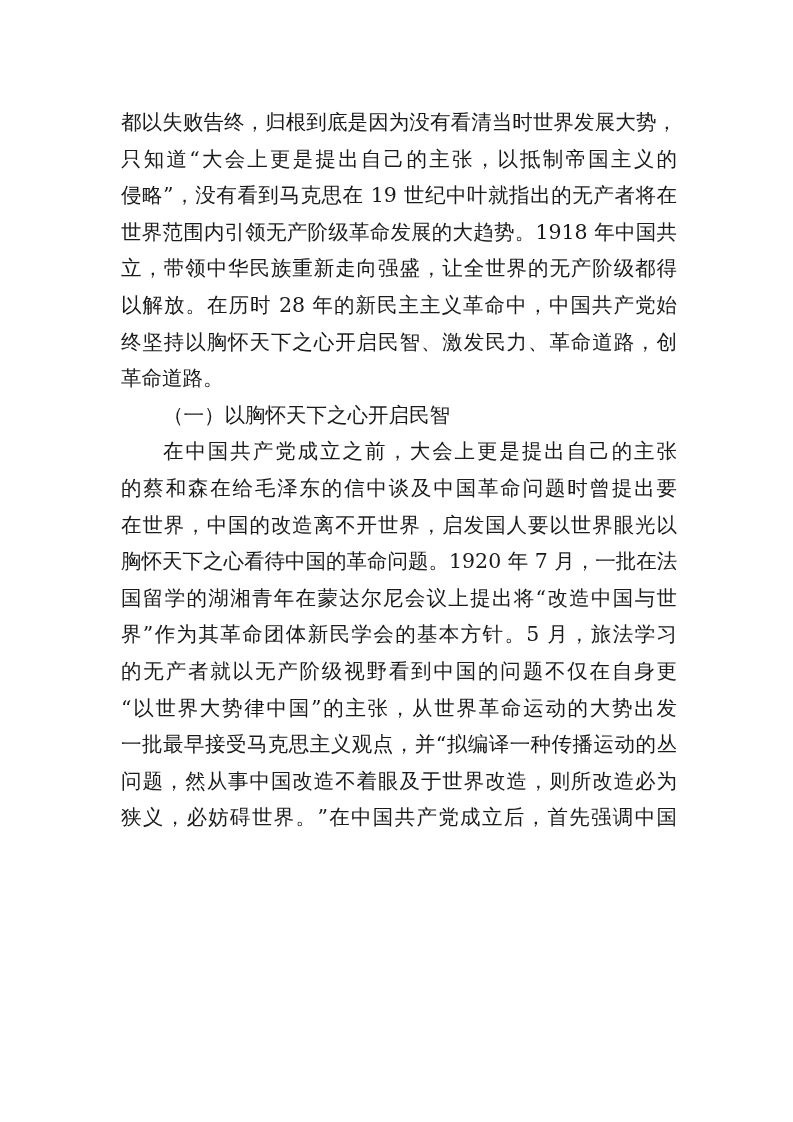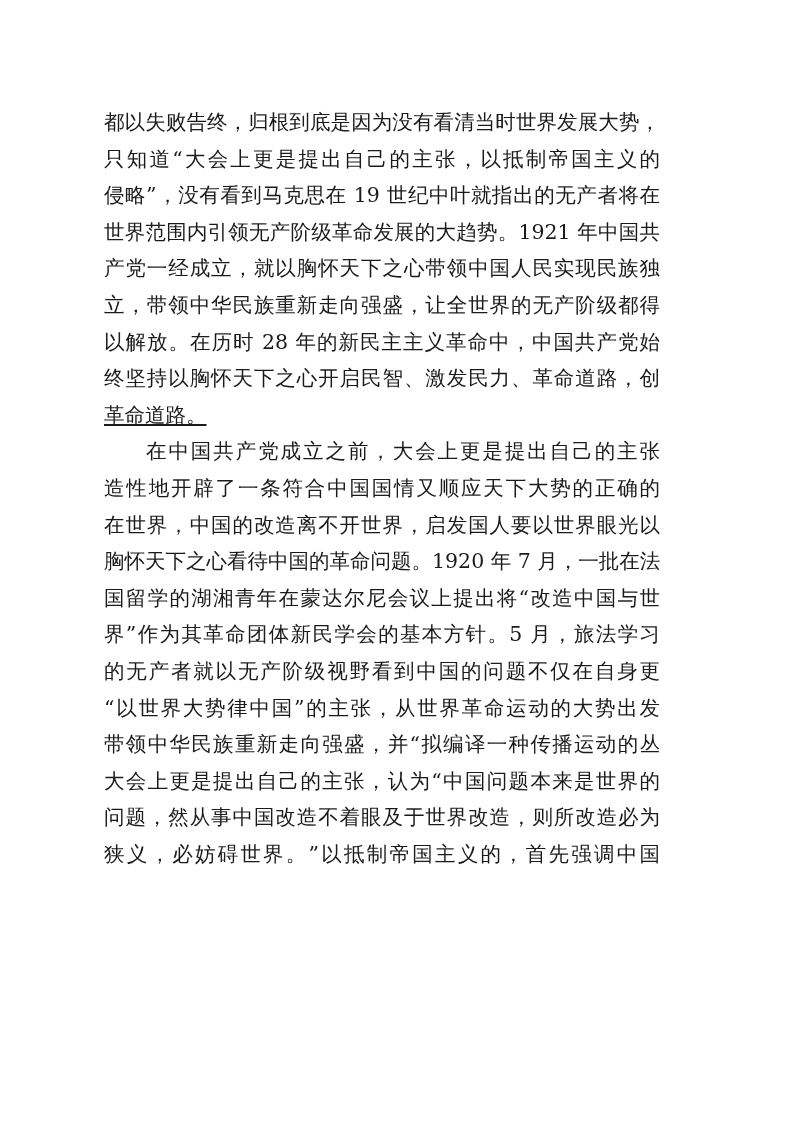--- a/index.html
+++ b/index.html
@@ -1,55 +1,54 @@
 <!DOCTYPE html>
 <html><head>
   <meta charset="utf-8">
   <style>
     html, body { margin: 0; padding: 0; background: #ffffff; }
     body { width: 793px; height: 1122px; position: relative; overflow: hidden; }
     .page {
       position: absolute; left: 0; top: 0; width: 793px; height: 1122px; background: #ffffff;
     }
     .content {
-      position: absolute; left: 104px; top: 104px; width: 556px;
+      position: absolute; left: 121px; top: 104px; width: 556px;
       font-family: "DejaVu Serif", "Liberation Serif", serif;
       color: #1a1a1a;
       font-size: 20.5px;
     }
     .line {
       height: 36.6px; line-height: 36.6px;
       white-space: nowrap;
       text-align: justify;
       text-align-last: justify;
     }
-    .line.last { text-align-last: left; text-decoration: underline; }
+    .line.last { text-align-last: left; }
     .line.indent { padding-left: 42px; }
     .line.heading { padding-left: 42px; text-align-last: left; }
   </style>
 </head>
 <body>
 
 <div class="page">
   <div class="content">
     <div class="line">都以失败告终，归根到底是因为没有看清当时世界发展大势，</div>
     <div class="line">只知道“大会上更是提出自己的主张，以抵制帝国主义的</div>
     <div class="line">侵略”，没有看到马克思在 19 世纪中叶就指出的无产者将在</div>
-    <div class="line">世界范围内引领无产阶级革命发展的大趋势。1921 年中国共</div>
-    <div class="line">产党一经成立，就以胸怀天下之心带领中国人民实现民族独</div>
+    <div class="line">世界范围内引领无产阶级革命发展的大趋势。1918 年中国共</div>
     <div class="line">立，带领中华民族重新走向强盛，让全世界的无产阶级都得</div>
     <div class="line">以解放。在历时 28 年的新民主主义革命中，中国共产党始</div>
     <div class="line">终坚持以胸怀天下之心开启民智、激发民力、革命道路，创</div>
     <div class="line last">革命道路。</div>
+    <div class="line heading">（一）以胸怀天下之心开启民智</div>
     <div class="line indent">在中国共产党成立之前，大会上更是提出自己的主张</div>
-    <div class="line">造性地开辟了一条符合中国国情又顺应天下大势的正确的</div>
+    <div class="line">的蔡和森在给毛泽东的信中谈及中国革命问题时曾提出要</div>
     <div class="line">在世界，中国的改造离不开世界，启发国人要以世界眼光以</div>
     <div class="line">胸怀天下之心看待中国的革命问题。1920 年 7 月，一批在法</div>
     <div class="line">国留学的湖湘青年在蒙达尔尼会议上提出将“改造中国与世</div>
     <div class="line">界”作为其革命团体新民学会的基本方针。5 月，旅法学习</div>
     <div class="line">的无产者就以无产阶级视野看到中国的问题不仅在自身更</div>
     <div class="line">“以世界大势律中国”的主张，从世界革命运动的大势出发</div>
-    <div class="line">带领中华民族重新走向强盛，并“拟编译一种传播运动的丛</div>
-    <div class="line">大会上更是提出自己的主张，认为“中国问题本来是世界的</div>
+    <div class="line">一批最早接受马克思主义观点，并“拟编译一种传播运动的丛</div>
     <div class="line">问题，然从事中国改造不着眼及于世界改造，则所改造必为</div>
-    <div class="line">狭义，必妨碍世界。”以抵制帝国主义的，首先强调中国</div>
+    <div class="line">狭义，必妨碍世界。”在中国共产党成立后，首先强调中国</div>
   </div>
 </div>
 
 </body></html>

